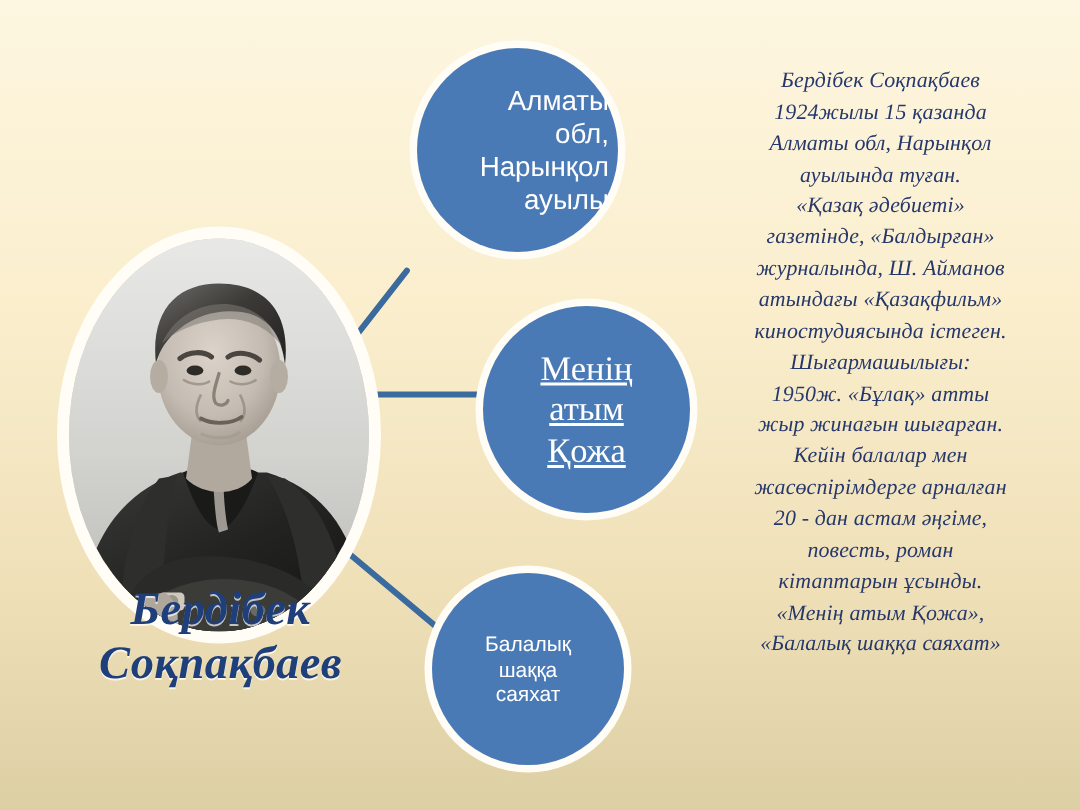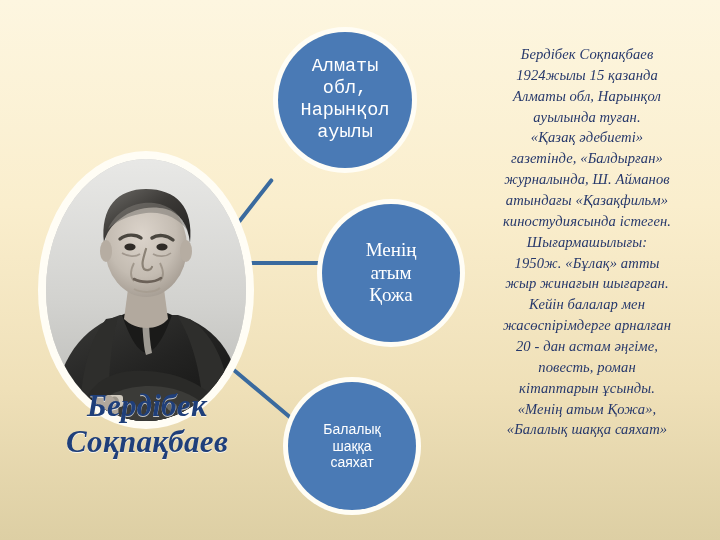--- a/index.html
+++ b/index.html
@@ -87,31 +87,33 @@
     box-sizing: border-box;
     line-height: 1.18;
     white-space: pre-line;
   }
 
   #bubble-birthplace {
     left: 278px; top: 32px;
     width: 134px; height: 136px;
   }
   #bubble-birthplace .bubble-text {
-    font-family: Liberation Mono, monospace;
+    font-family: Liberation Sans, sans-serif;
     font-size: 18.5px;
+    text-align: right;
   }
 
   #bubble-kozha {
     left: 322px; top: 204px;
     width: 138px; height: 138px;
   }
   #bubble-kozha .bubble-text {
     font-family: "Liberation Serif", "DejaVu Serif", serif;
-    font-size: 19px;
+    font-size: 23px;
+    text-decoration: underline;
   }
 
   #bubble-childhood {
     left: 288px; top: 382px;
     width: 128px; height: 128px;
   }
   #bubble-childhood .bubble-text {
     font-family: "Liberation Sans", "DejaVu Sans", sans-serif;
     font-size: 14px;
   }

